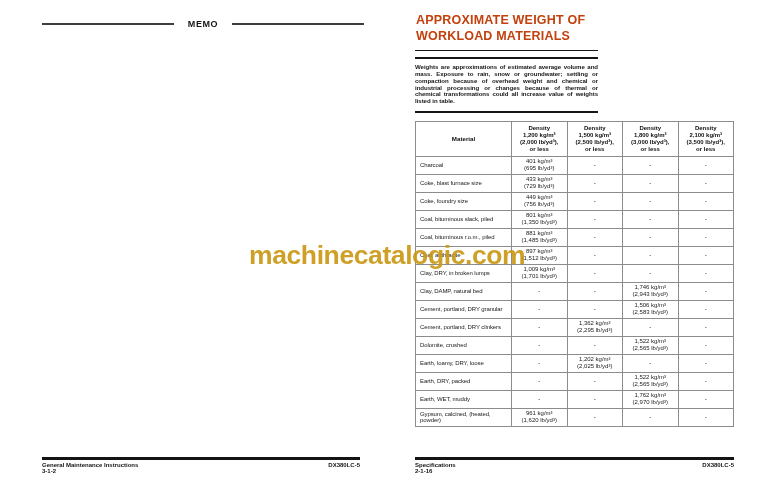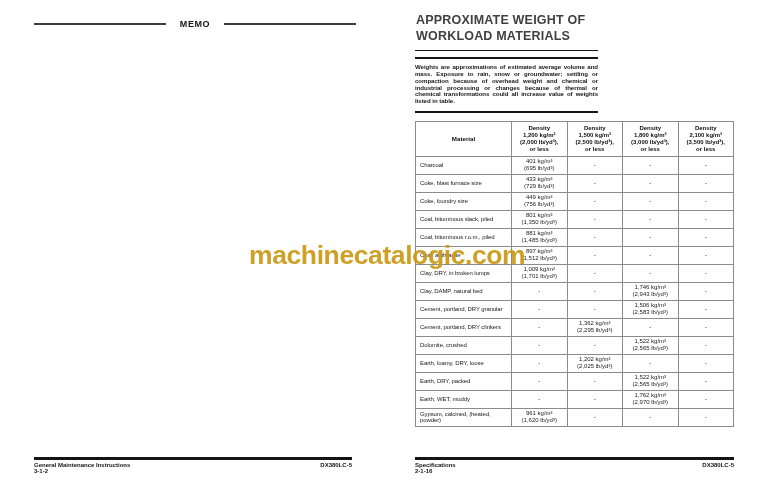--- a/index.html
+++ b/index.html
@@ -5,38 +5,38 @@
   * { margin:0; padding:0; box-sizing:border-box; }
   html,body { background:#ffffff; }
   body { font-family:"Liberation Sans", sans-serif; color:#111; }
 
   .canvas {
     position:relative; width:768px; height:503px;
     background:#ffffff; overflow:hidden;
   }
 
   
-  .page-left { position:absolute; left:34px; top:0; width:322px; height:503px; }
+  .page-left { position:absolute; left:42px; top:0; width:322px; height:503px; }
   .memo-row {
     position:absolute; left:0; right:0; top:19px;
     display:flex; align-items:center;
   }
   .memo-line { flex:1; height:1.6px; background:#3d3d3d; }
   .memo-label {
     font-weight:bold; font-size:9px; letter-spacing:0.6px;
     padding:0 14px; color:#161616;
   }
 
   
   .page-right { position:absolute; left:415px; top:0; width:319px; height:503px; }
 
   .doc-title {
     margin-top:13px; margin-left:1px;
     font-size:12.5px; font-weight:bold; line-height:15.5px;
-    letter-spacing:0.2px; white-space:pre-line; color:#404040;
+    letter-spacing:0.2px; white-space:pre-line; color:#c2410c;
   }
 
   .important-block { width:183px; }
   .rule { height:1.4px; background:#161616; }
   .rule-1 { margin-top:6px; }
   .important-heading {
     margin-top:5px; text-align:center;
     font-size:12.5px; font-weight:bold; letter-spacing:0.4px; color:#0c0c0c;
   }
   .rule-2 { margin-top:6px; }

